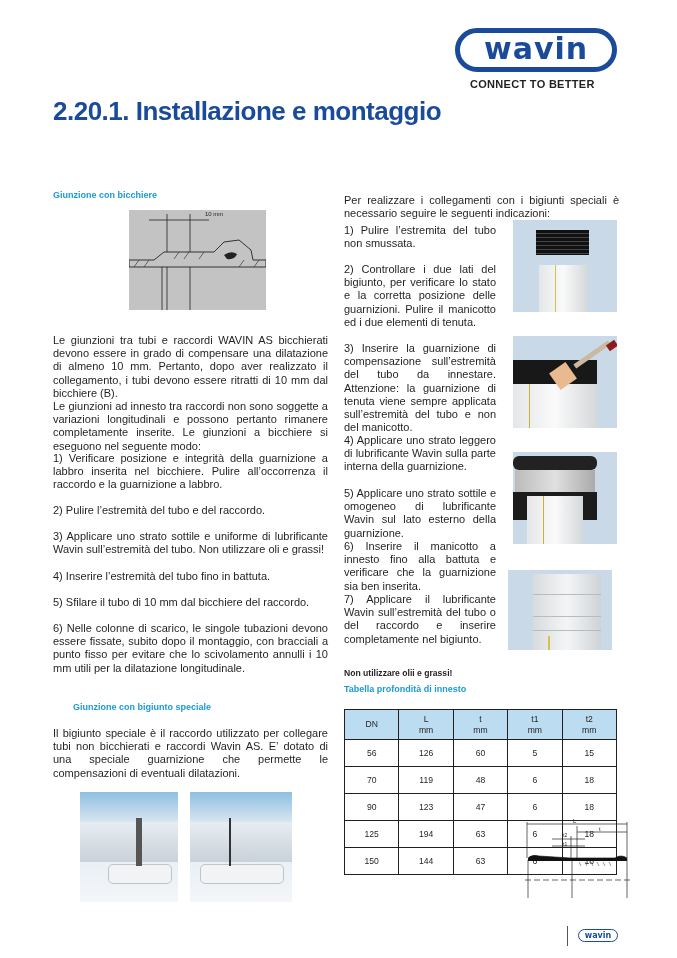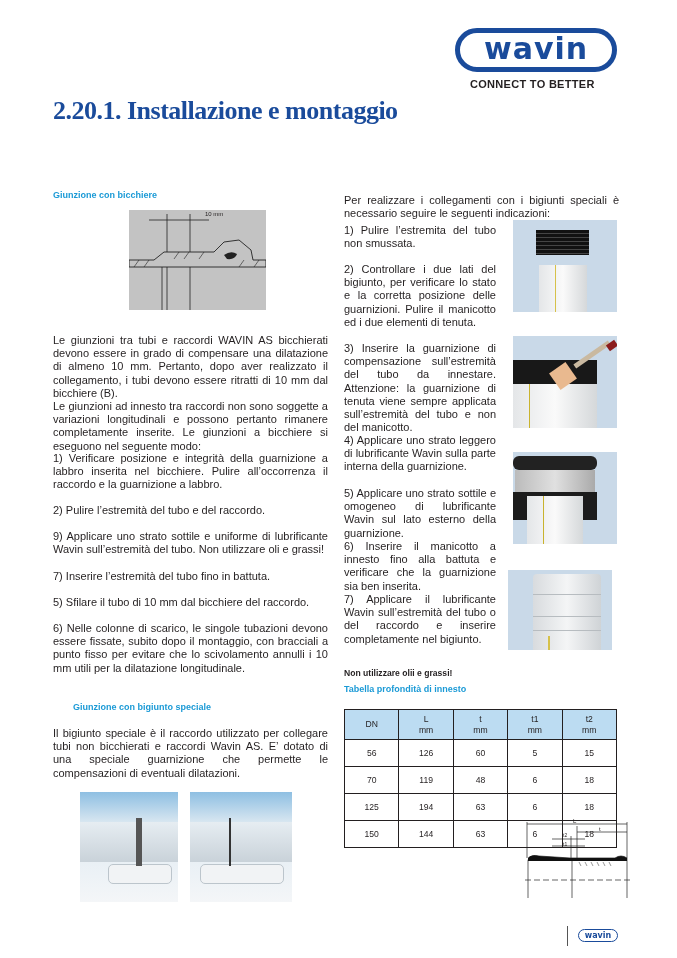--- a/index.html
+++ b/index.html
@@ -6,21 +6,21 @@
   body { width: 677px; height: 958px; position: relative; overflow: hidden;
          font-family: "Liberation Sans", sans-serif; color: #231f20; }
   .abs { position: absolute; }
   .logo { left: 455px; top: 28px; width: 162px; height: 44px; border: 5px solid #1a4b9b;
           border-radius: 24px; box-sizing: border-box; display: flex; align-items: center;
           justify-content: center; background: #fff; }
   .logo span { font-family: "DejaVu Sans", sans-serif; font-weight: bold; font-size: 30px;
                color: #1a4b9b; letter-spacing: 1px; line-height: 1; margin-top: -2px; }
   .tagline { left: 470px; top: 78px; font-size: 11px; font-weight: bold; color: #231f20;
              letter-spacing: 0.3px; }
-  .title { left: 53px; top: 96px; font-family: Liberation Serif, serif; font-weight: bold;
+  .title { left: 53px; top: 96px; font-family: Liberation Sans, sans-serif; font-weight: bold;
            font-size: 26px; color: #1a4b9b; letter-spacing: -0.5px; }
   .h-blue { font-size: 9px; font-weight: bold; color: #1b9ad6; }
   .p { font-size: 11px; line-height: 13.2px; text-align: justify; color: #231f20; }
   .p-bold { font-size: 8.6px; font-weight: bold; color: #231f20; }
   .photo { background: #c9d9e8; overflow: hidden; }
   table.dn { border-collapse: collapse; font-size: 8.6px; }
   table.dn th { background: #bcdcf2; font-weight: normal; border: 1px solid #231f20;
                 height: 29px; line-height: 11px; text-align: center; padding: 0; }
   table.dn td { border: 1px solid #231f20; text-align: center; height: 10px; line-height: 10px; padding: 8px; }
   .footer { font-size: 8px; margin-top: 35px; }
@@ -55,22 +55,22 @@
       <line x1="125" y1="57" x2="130" y2="50"></line>
     </g>
   </svg>
   <span class="abs" style="left:76px; top:1px; font-size:6px;">10 mm</span>
 </div>
 
 <div class="abs p" style="left:53px; top:334px; width:275px;">Le giunzioni tra tubi e raccordi WAVIN AS bicchierati devono essere in grado di compensare una dilatazione di almeno 10 mm. Pertanto, dopo aver realizzato il collegamento, i tubi devono essere ritratti di 10 mm dal bicchiere (B).</div>
 <div class="abs p" style="left:53px; top:400px; width:275px;">Le giunzioni ad innesto tra raccordi non sono soggette a variazioni longitudinali e possono pertanto rimanere completamente inserite. Le giunzioni a bicchiere si eseguono nel seguente modo:</div>
 <div class="abs p" style="left:53px; top:452px; width:275px;">1) Verificare posizione e integrità della guarnizione a labbro inserita nel bicchiere. Pulire all’occorrenza il raccordo e la guarnizione a labbro.</div>
 <div class="abs p" style="left:53px; top:504px; width:275px;">2) Pulire l’estremità del tubo e del raccordo.</div>
-<div class="abs p" style="left:53px; top:530px; width:275px;">9) Applicare uno strato sottile e uniforme di lubrificante Wavin sull’estremità del tubo. Non utilizzare oli e grassi!</div>
-<div class="abs p" style="left:53px; top:570px; width:275px;">7) Inserire l’estremità del tubo fino in battuta.</div>
+<div class="abs p" style="left:53px; top:530px; width:275px;">3) Applicare uno strato sottile e uniforme di lubrificante Wavin sull’estremità del tubo. Non utilizzare oli e grassi!</div>
+<div class="abs p" style="left:53px; top:570px; width:275px;">4) Inserire l’estremità del tubo fino in battuta.</div>
 <div class="abs p" style="left:53px; top:596px; width:275px;">5) Sfilare il tubo di 10 mm dal bicchiere del raccordo.</div>
 <div class="abs p" style="left:53px; top:622px; width:275px;">6) Nelle colonne di scarico, le singole tubazioni devono essere fissate, subito dopo il montaggio, con bracciali a punto fisso per evitare che lo scivolamento annulli i 10 mm utili per la dilatazione longitudinale.</div>
 
 <div class="abs h-blue" style="left:53px; top:702px;margin-left:20px;">Giunzione con bigiunto speciale</div>
 <div class="abs p" style="left:53px; top:727px; width:275px;">Il bigiunto speciale è il raccordo utilizzato per collegare tubi non bicchierati e raccordi Wavin AS. E’ dotato di una speciale guarnizione che permette le compensazioni di eventuali dilatazioni.</div>
 
 <div class="abs photo" style="left:80px; top:792px; width:98px; height:110px; background:linear-gradient(#8ebfe2 0%, #dfeaf2 30%, #f4f6f8 100%);">
   <div class="abs" style="left:0; top:30px; width:98px; height:40px; background:linear-gradient(#e6edf2,#c9d2d9);"></div>
   <div class="abs" style="left:28px; top:72px; width:62px; height:18px; background:#f1f3f5; border-radius:5px; border:1px solid #bcc5cc;"></div>
   <div class="abs" style="left:56px; top:26px; width:6px; height:48px; background:#555;"></div>
@@ -135,20 +135,27 @@
         <td>56</td>
         <td>126</td>
         <td>60</td>
         <td>5</td>
         <td>15</td>
       </tr>
     <tr>
         <td>70</td>
         <td>119</td>
         <td>48</td>
+        <td>6</td>
+        <td>18</td>
+      </tr>
+    <tr>
+        <td>90</td>
+        <td>123</td>
+        <td>47</td>
         <td>6</td>
         <td>18</td>
       </tr>
     <tr>
         <td>125</td>
         <td>194</td>
         <td>63</td>
         <td>6</td>
         <td>18</td>
       </tr>

